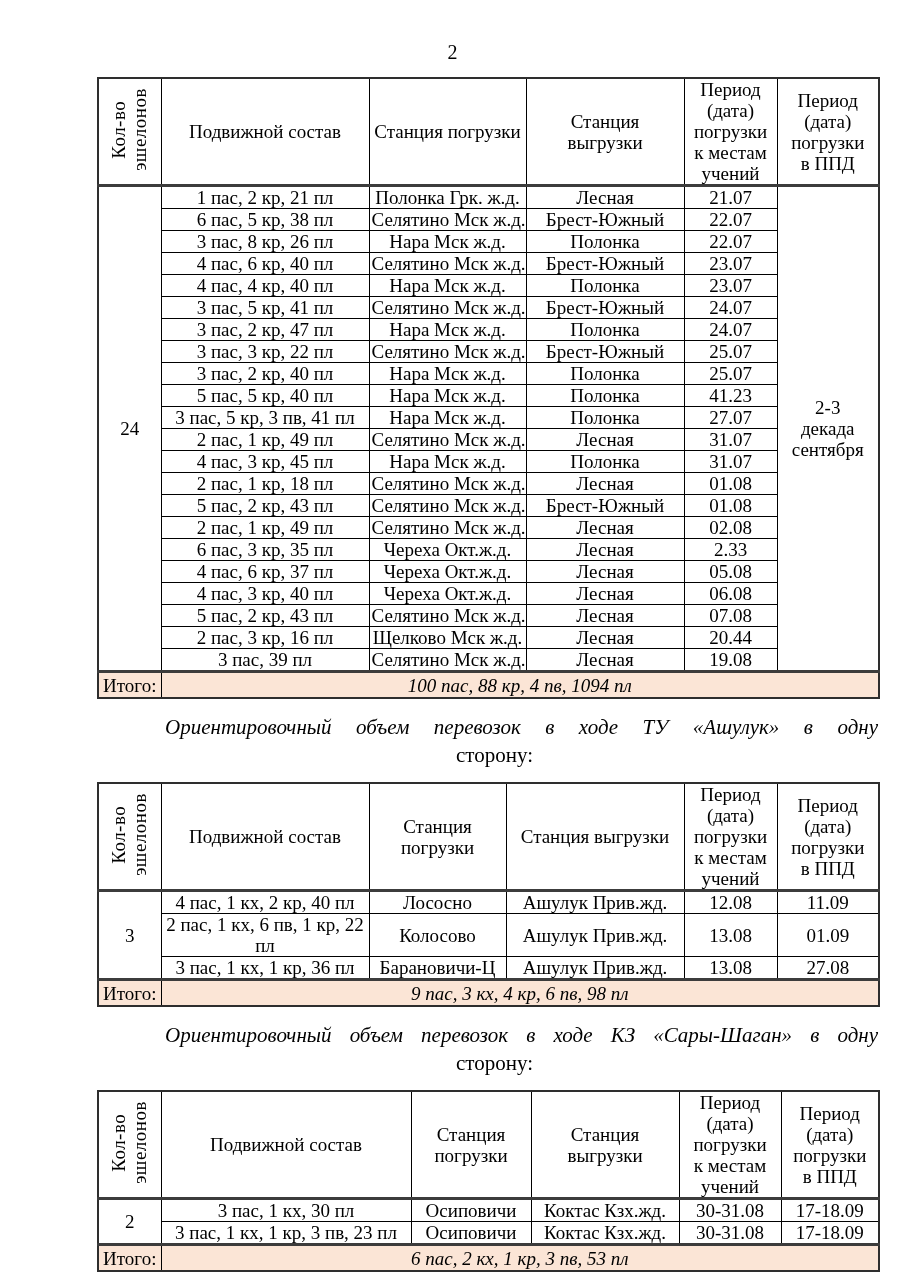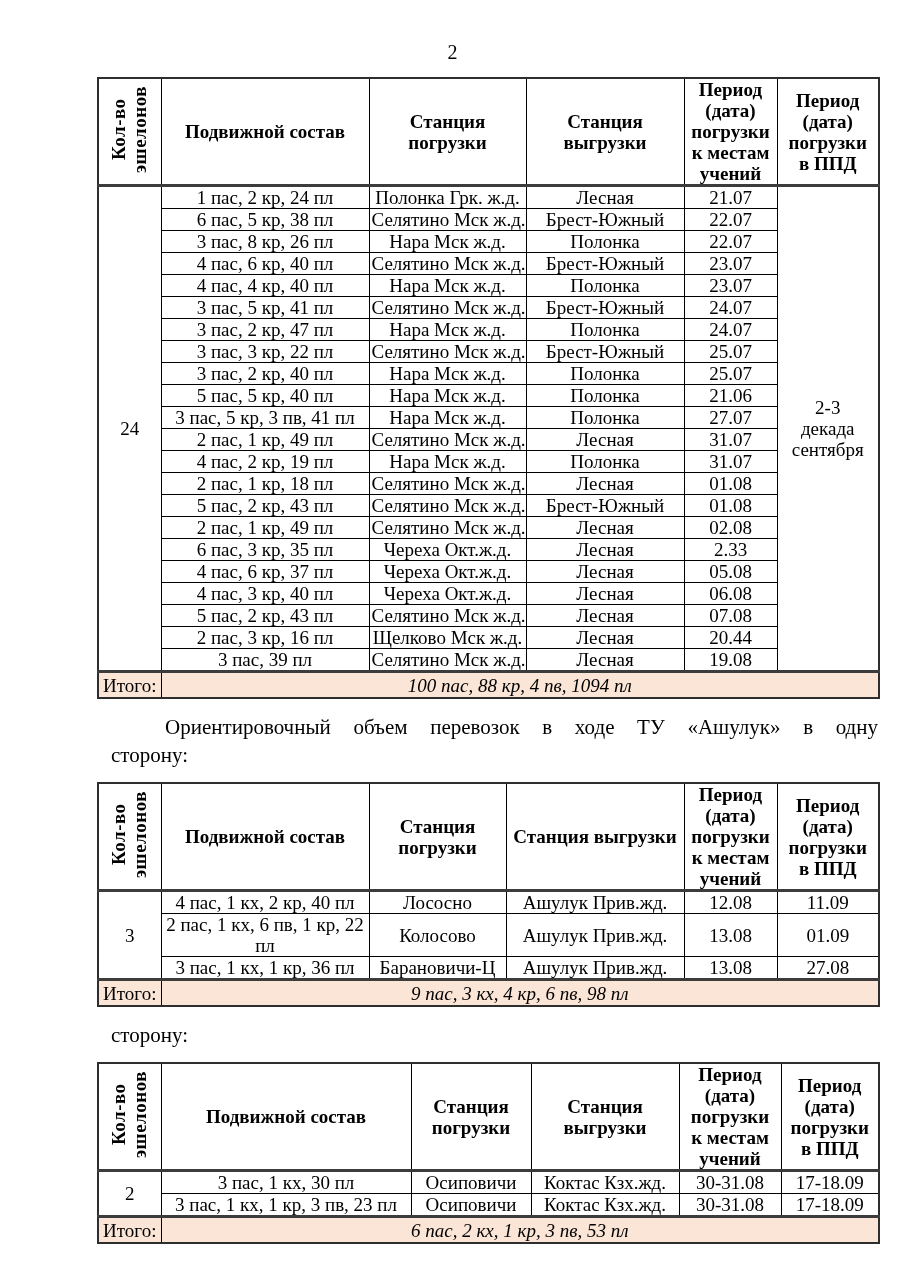--- a/index.html
+++ b/index.html
@@ -34,21 +34,20 @@
     font-weight: normal;
     padding: 0 2px;
     font-size: 19px;
     line-height: 21px;
     overflow: hidden;
   }
   .doc-table thead th {
     border-bottom: 3px solid #3c3c3c;
     white-space: pre-line;
     height: 103px;
-    font-weight: bold;
   }
   .doc-table tbody tr { height: 22px; }
   .t1 tbody td, .t3 tbody td { white-space: nowrap; }
 
   .vh-cell { padding: 0; }
   .vtext {
     display: inline-block;
     writing-mode: vertical-rl;
     transform: rotate(180deg);
     white-space: pre-line;
@@ -67,22 +66,23 @@
   .para {
     margin: 14px 0 8px 14px;
     width: 767px;
     font-size: 21px;
     line-height: 28px;
   }
   .para .l1 {
     text-indent: 54px;
     text-align: justify;
     text-align-last: justify;
-  }
-  .para .l2 { text-align: left; }
+    font-style: italic;
+  }
+  .para .l2 { text-align: center; }
 </style>
 </head>
 <body>
 
 <div class="page">
 
   <div class="page-number">2</div>
 
   <div class="content">
 
@@ -110,21 +110,21 @@
 учений</th>
           <th>Период
 (дата)
 погрузки
 в ППД</th>
         </tr>
       </thead>
       <tbody>
         <tr>
           <td rowspan="22">24</td>
-          <td>1 пас, 2 кр, 24 пл</td>
+          <td>1 пас, 2 кр, 21 пл</td>
           <td>Полонка Грк. ж.д.</td>
           <td>Лесная</td>
           <td>21.07</td>
           <td rowspan="22" style="white-space:pre-line">2-3
 декада
 сентября</td>
         </tr>
       <tr>
             <td>6 пас, 5 кр, 38 пл</td>
             <td>Селятино Мск ж.д.</td>
@@ -170,36 +170,36 @@
           <tr>
             <td>3 пас, 2 кр, 40 пл</td>
             <td>Нара Мск ж.д.</td>
             <td>Полонка</td>
             <td>25.07</td>
           </tr>
           <tr>
             <td>5 пас, 5 кр, 40 пл</td>
             <td>Нара Мск ж.д.</td>
             <td>Полонка</td>
-            <td>21.06</td>
+            <td>41.23</td>
           </tr>
           <tr>
             <td>3 пас, 5 кр, 3 пв, 41 пл</td>
             <td>Нара Мск ж.д.</td>
             <td>Полонка</td>
             <td>27.07</td>
           </tr>
           <tr>
             <td>2 пас, 1 кр, 49 пл</td>
             <td>Селятино Мск ж.д.</td>
             <td>Лесная</td>
             <td>31.07</td>
           </tr>
           <tr>
-            <td>4 пас, 2 кр, 19 пл</td>
+            <td>4 пас, 3 кр, 45 пл</td>
             <td>Нара Мск ж.д.</td>
             <td>Полонка</td>
             <td>31.07</td>
           </tr>
           <tr>
             <td>2 пас, 1 кр, 18 пл</td>
             <td>Селятино Мск ж.д.</td>
             <td>Лесная</td>
             <td>01.08</td>
           </tr>
@@ -319,20 +319,21 @@
         </tbody>
       <tbody>
         <tr class="total-row">
           <td class="total-label">Итого:</td>
           <td class="total-value" colspan="5">9 пас, 3 кх, 4 кр, 6 пв, 98 пл</td>
         </tr>
       </tbody>
     </table>
 
     <div class="para">
+      <div class="l1">Ориентировочный объем перевозок в ходе КЗ «Сары-Шаган» в одну</div>
       <div class="l2">сторону:</div>
     </div>
 
     <table class="doc-table t3">
       <colgroup>
         <col style="width:63px">
           <col style="width:250px">
           <col style="width:120px">
         <col style="width:148px">
           <col style="width:102px">

